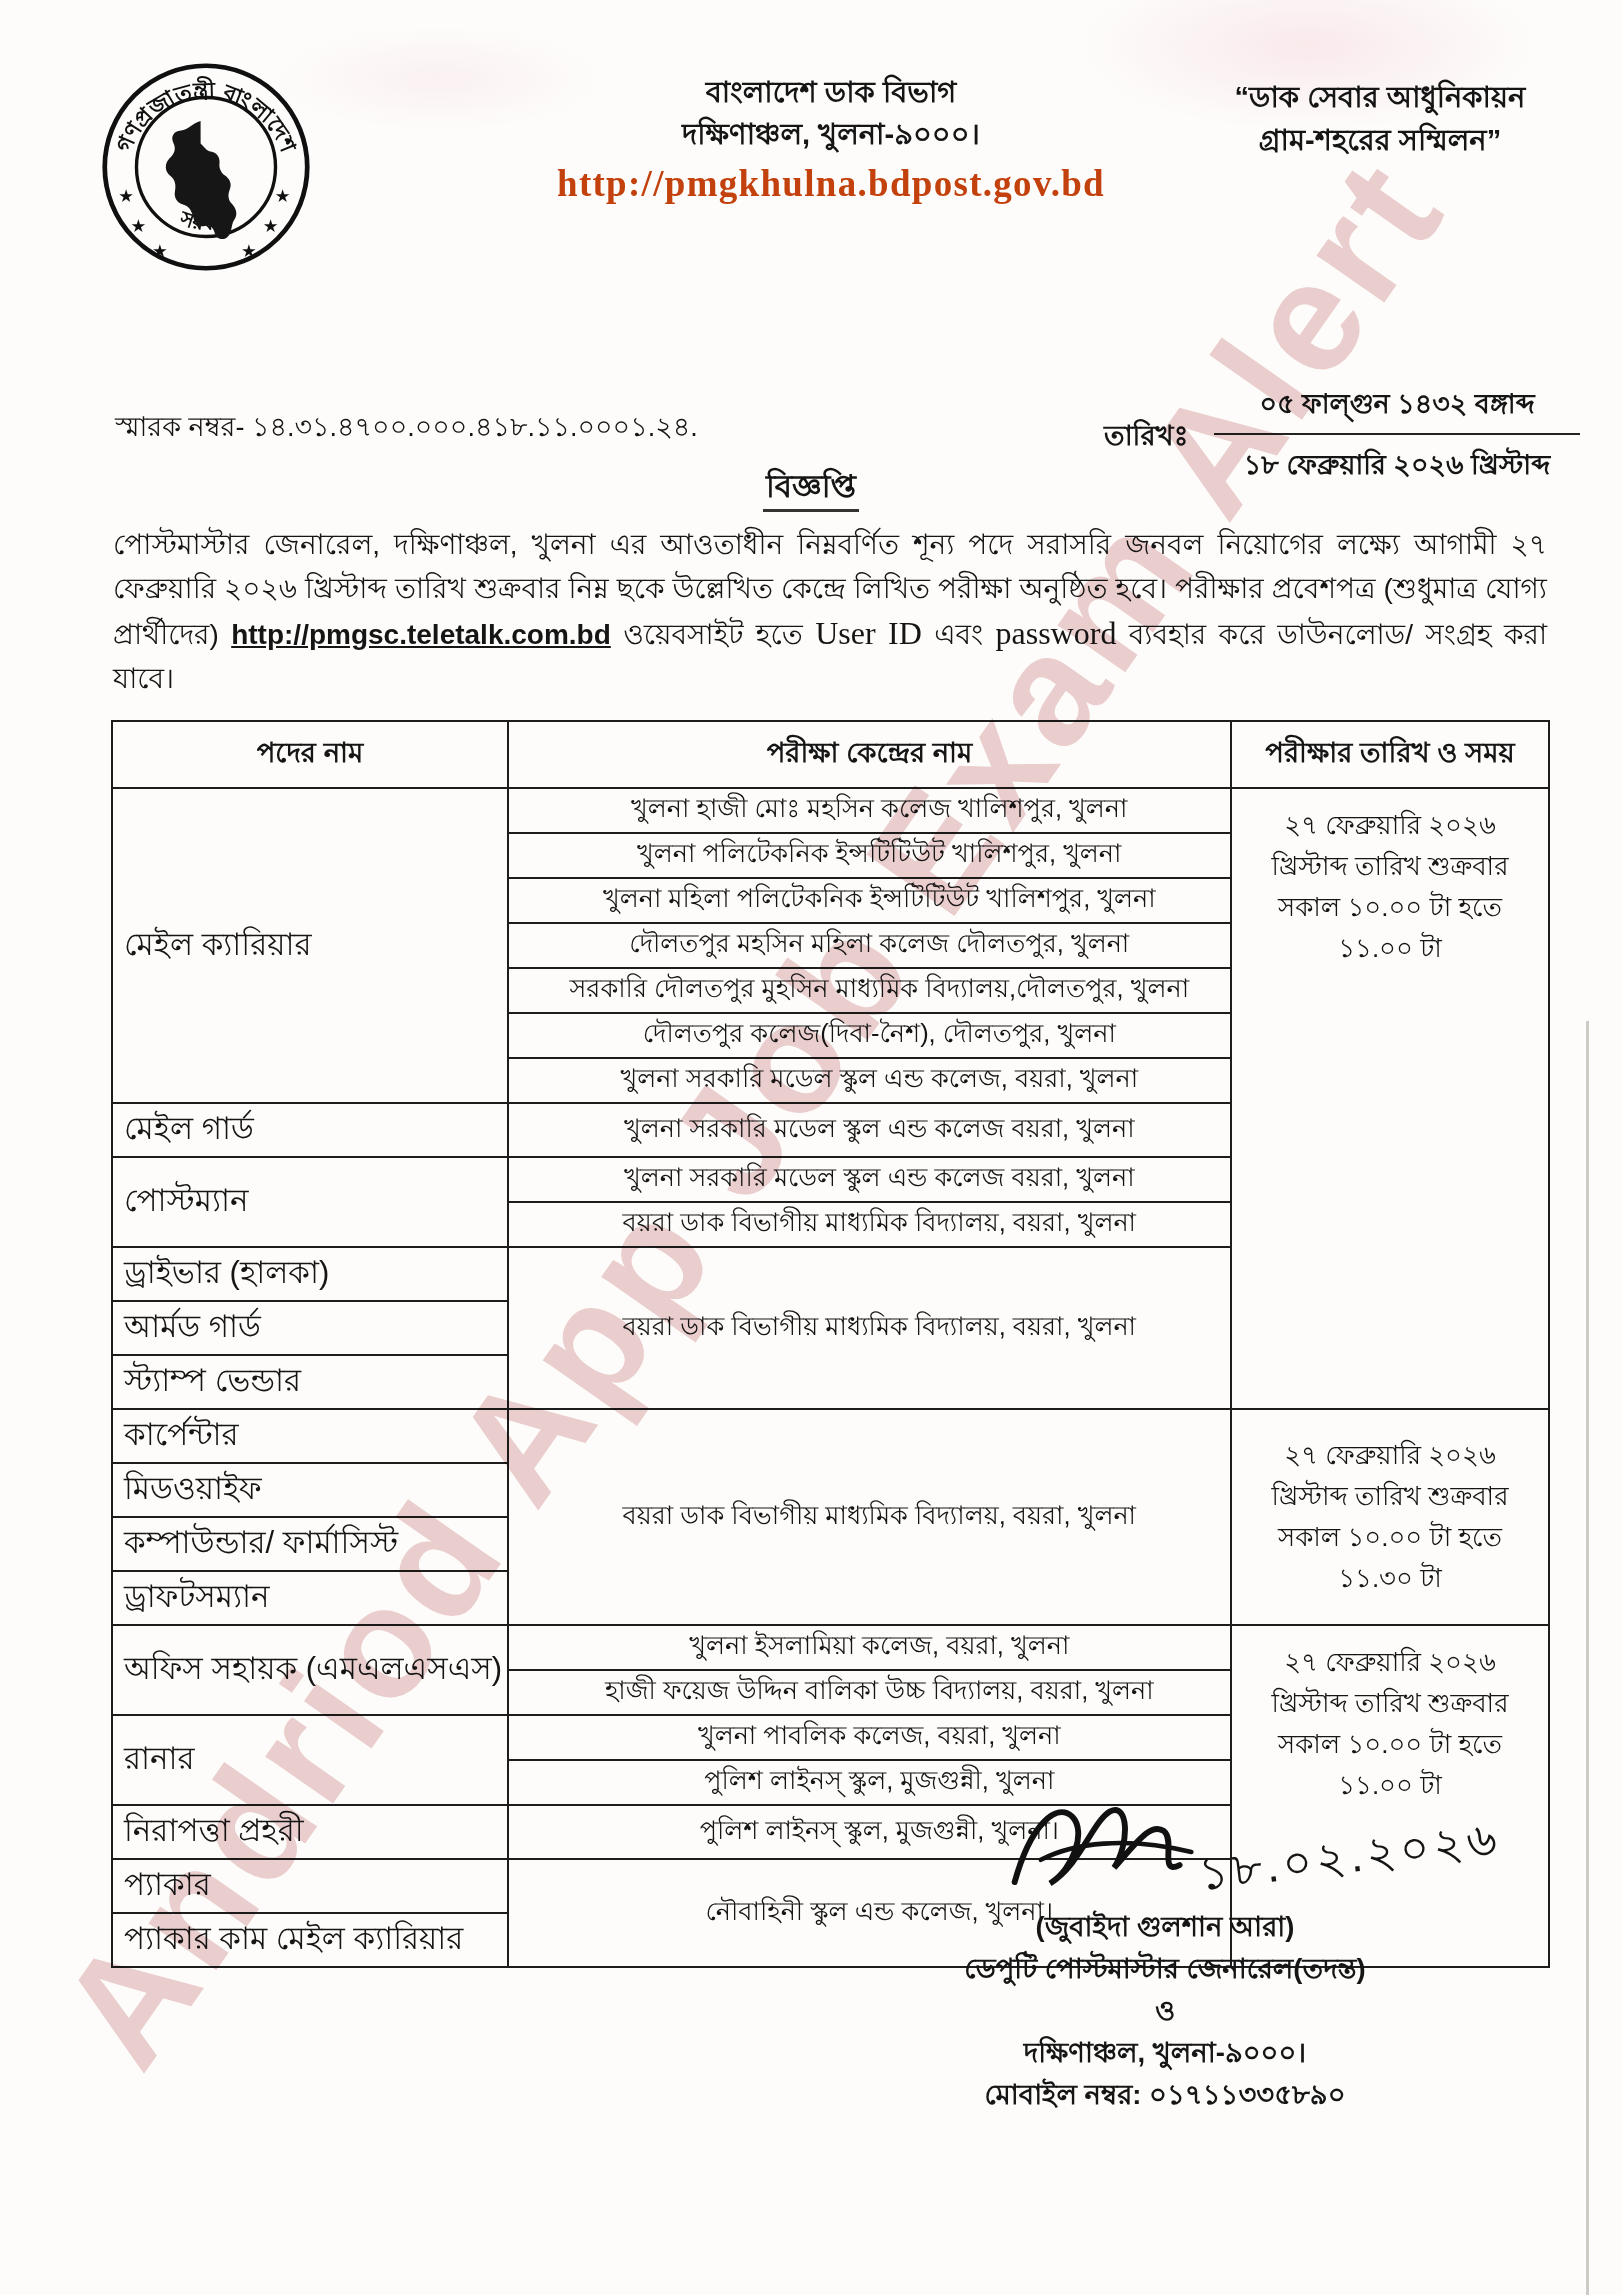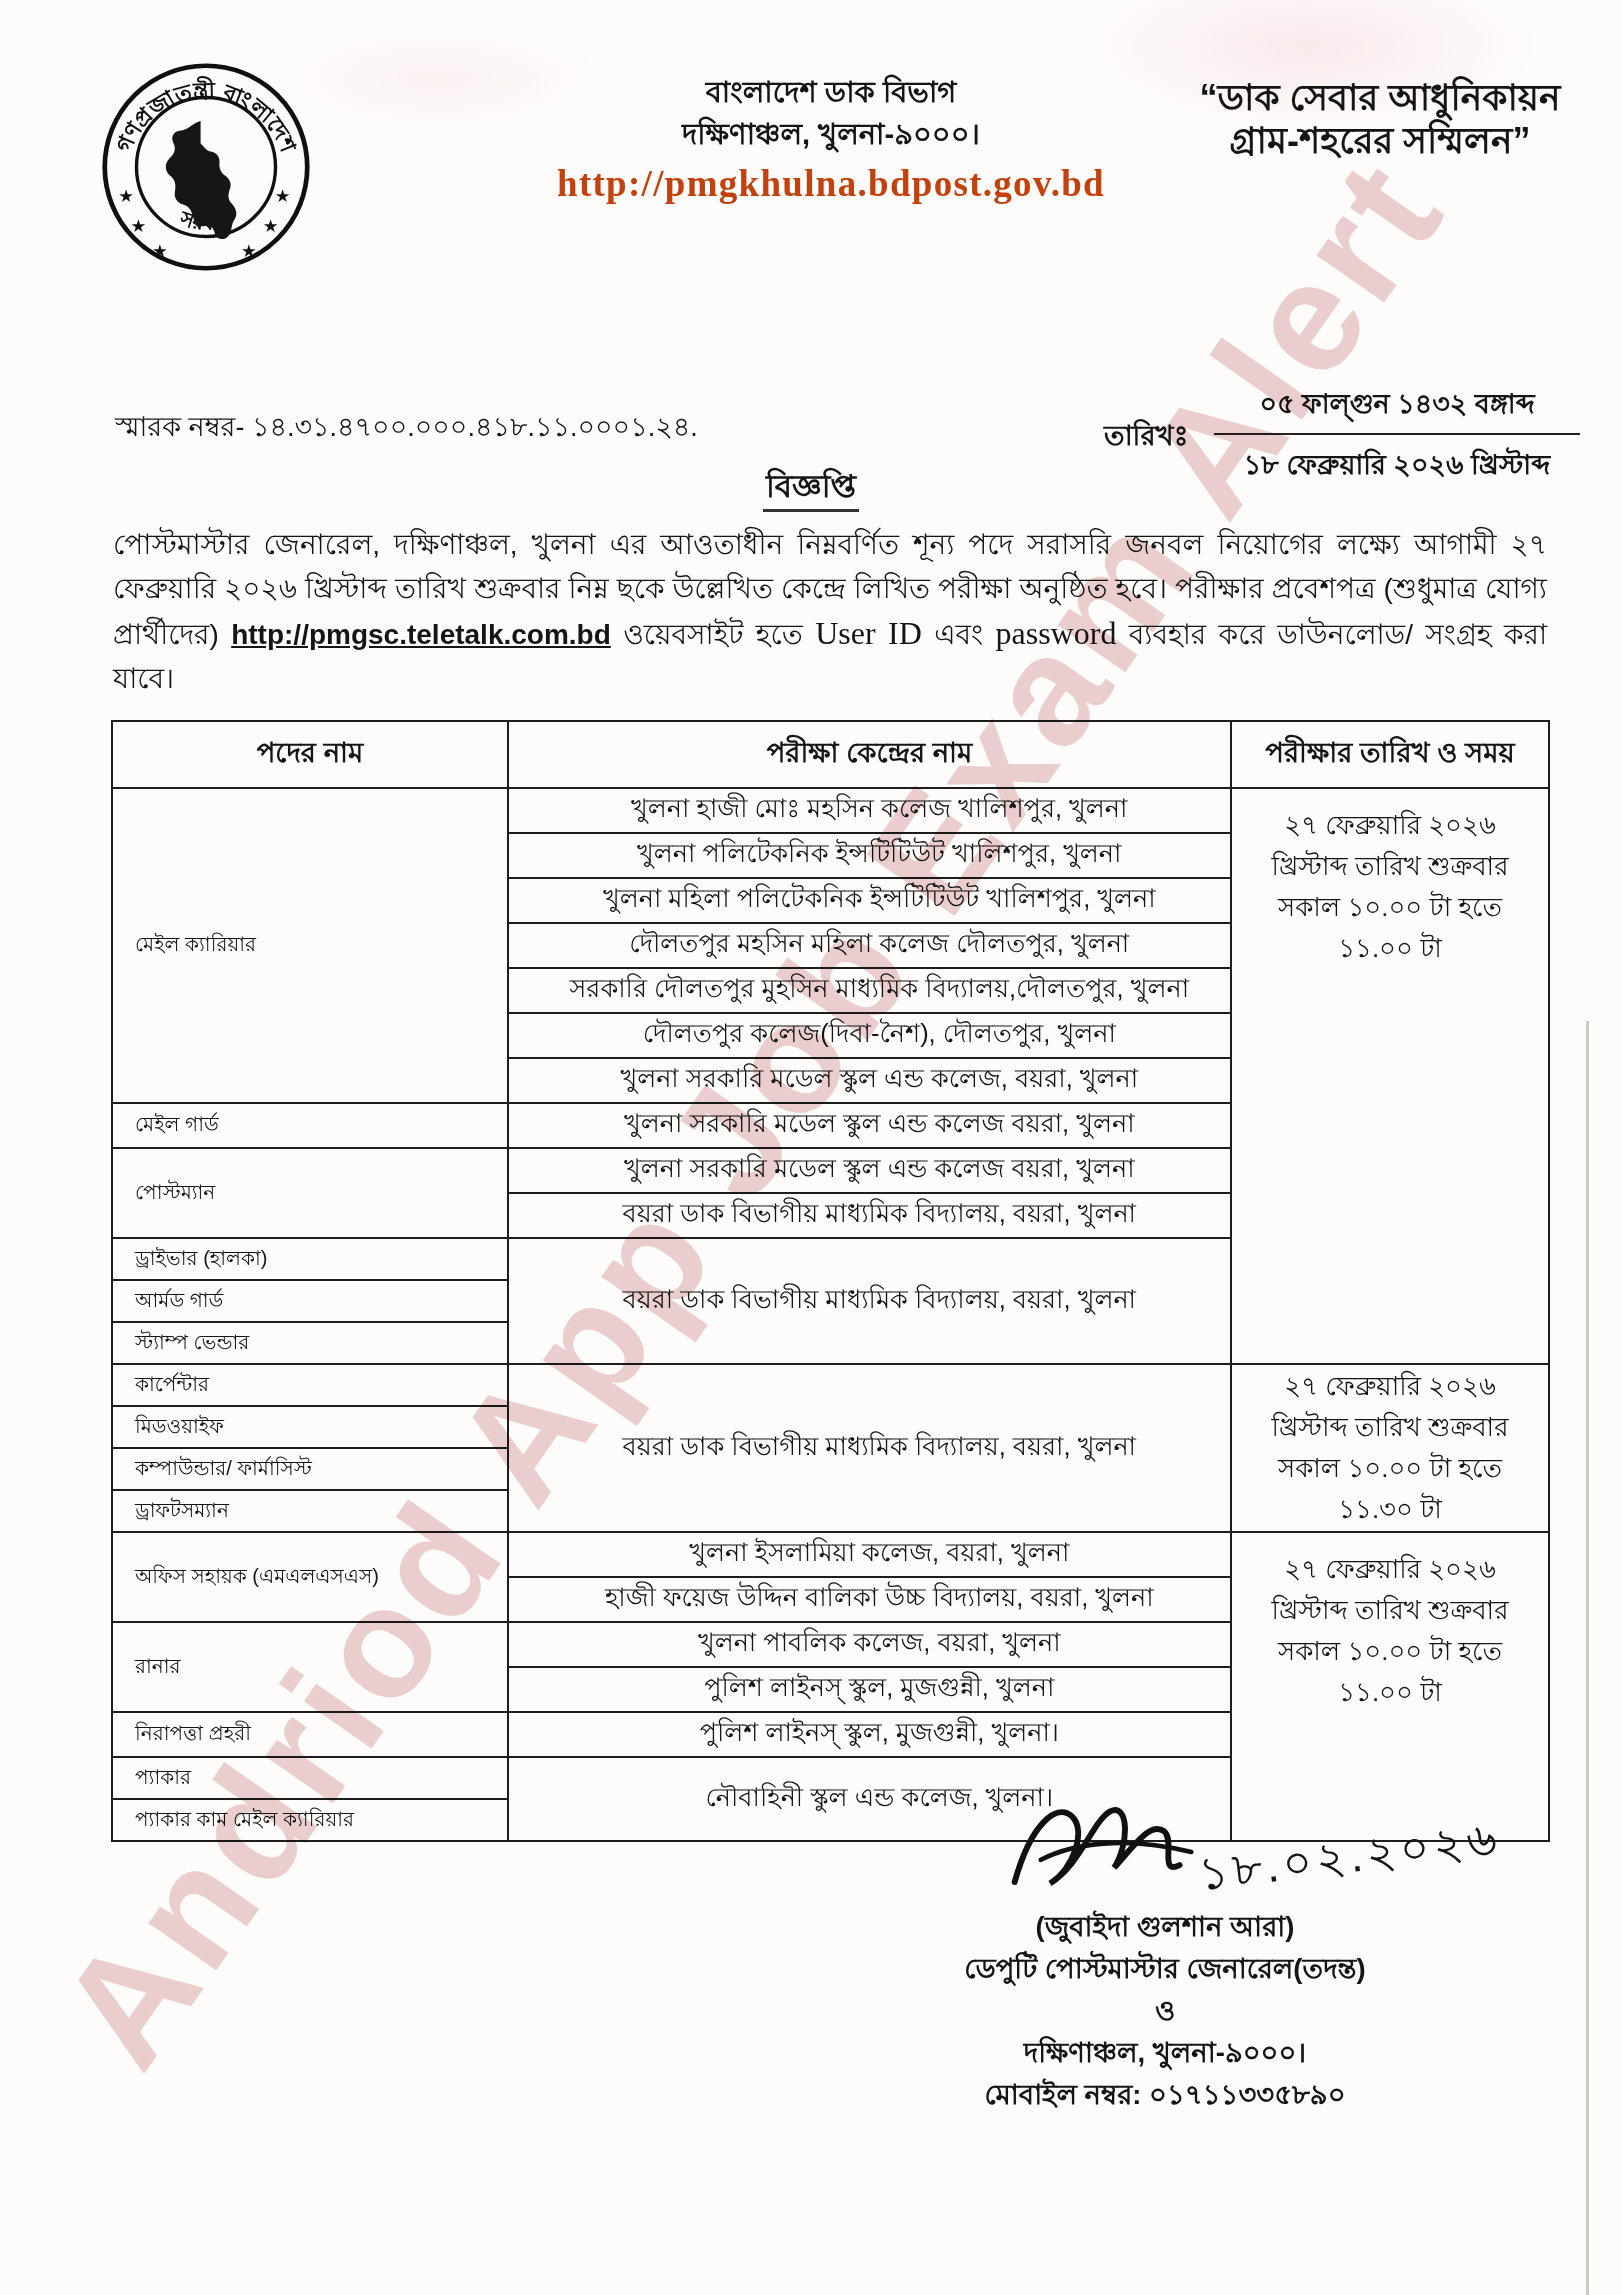--- a/index.html
+++ b/index.html
@@ -18,21 +18,21 @@
     font-size:156px;font-weight:bold;white-space:nowrap;color:#d9a6a6;opacity:.52;
     letter-spacing:6.5px;mix-blend-mode:multiply;pointer-events:none;}
 
   
   .seal{position:absolute;left:98px;top:59px;width:216px;height:216px;}
   .org-block{position:absolute;left:406px;top:71px;width:850px;text-align:center;}
   .org-line{font-size:29px;font-weight:600;line-height:42px;}
   .org-site{font-size:37px;font-weight:bold;font-family:"Liberation Serif","DejaVu Serif",serif;
             letter-spacing:1.3px;margin-top:6.5px;color:#c2410c;}
   .slogan{position:absolute;left:1164px;top:76px;width:432px;text-align:center;
-          font-size:36px;font-weight:600;line-height:43px;}
+          font-size:29px;font-weight:600;line-height:43px;}
 
   
   .memo-number{position:absolute;left:115px;top:406px;font-size:27px;}
   .date-label{position:absolute;left:1104px;top:415px;font-size:27.5px;font-weight:600;}
   .date-block{position:absolute;left:1214px;top:383px;width:366px;text-align:center;}
   .date-bn{font-size:27px;font-weight:600;padding:0 3.9px 5.2px 3.9px;border-bottom:2.6px solid #222;}
   .date-en{font-size:27px;font-weight:600;margin-top:9.2px;}
 
   .notice-title{position:absolute;left:0;top:462px;width:1622px;text-align:center;}
   .notice-title span{font-size:31px;font-weight:bold;border-bottom:3.3px solid #333;padding:0 2.6px 5.2px 2.6px;}
@@ -41,21 +41,21 @@
         text-align:justify;}
   .para .url{font-weight:bold;text-decoration:underline;font-family:"Liberation Sans","DejaVu Sans",sans-serif;margin-top:7px;}
   .para .latin{font-family:"Liberation Serif","DejaVu Serif",serif;font-size:32px;}
 
   
   table.post-table{position:absolute;left:111px;top:720px;width:1437px;border-collapse:collapse;table-layout:fixed;}
   .post-table th,.post-table td{border:2px solid #1d1d1d;padding:0;vertical-align:middle;}
   .post-table tr{height:42px;}
   .post-table tr.hdr{height:67px;padding-left:10px;}
   .post-table th{font-size:27.5px;font-weight:700;text-align:center;}
-  td.post{font-size:20px;padding-left:22px;white-space:nowrap;overflow:hidden;text-align:left;}
+  td.post{font-size:31px;padding-left:11px;white-space:nowrap;overflow:hidden;text-align:left;}
   td.center{font-size:25.5px;padding-left:19.6px;white-space:nowrap;overflow:hidden;text-align:center;margin-left:10px;}
   td.sched{font-size:26px;text-align:center;white-space:pre-line;line-height:41px;font-weight:500;border-radius:15px;}
   td.sched.top{vertical-align:top;padding-top:15.7px;}
 
   
   .sig-block{position:absolute;left:805px;top:1803px;width:720px;text-align:center;}
   .sig-row{position:relative;height:103px;}
   .sig-scribble{position:absolute;left:190px;top:-6.5px;width:216px;height:108px;}
   .sig-date{position:absolute;left:393px;top:18.3px;font-size:46px;transform:rotate(-7deg);
             letter-spacing:3.9px;white-space:nowrap;}

